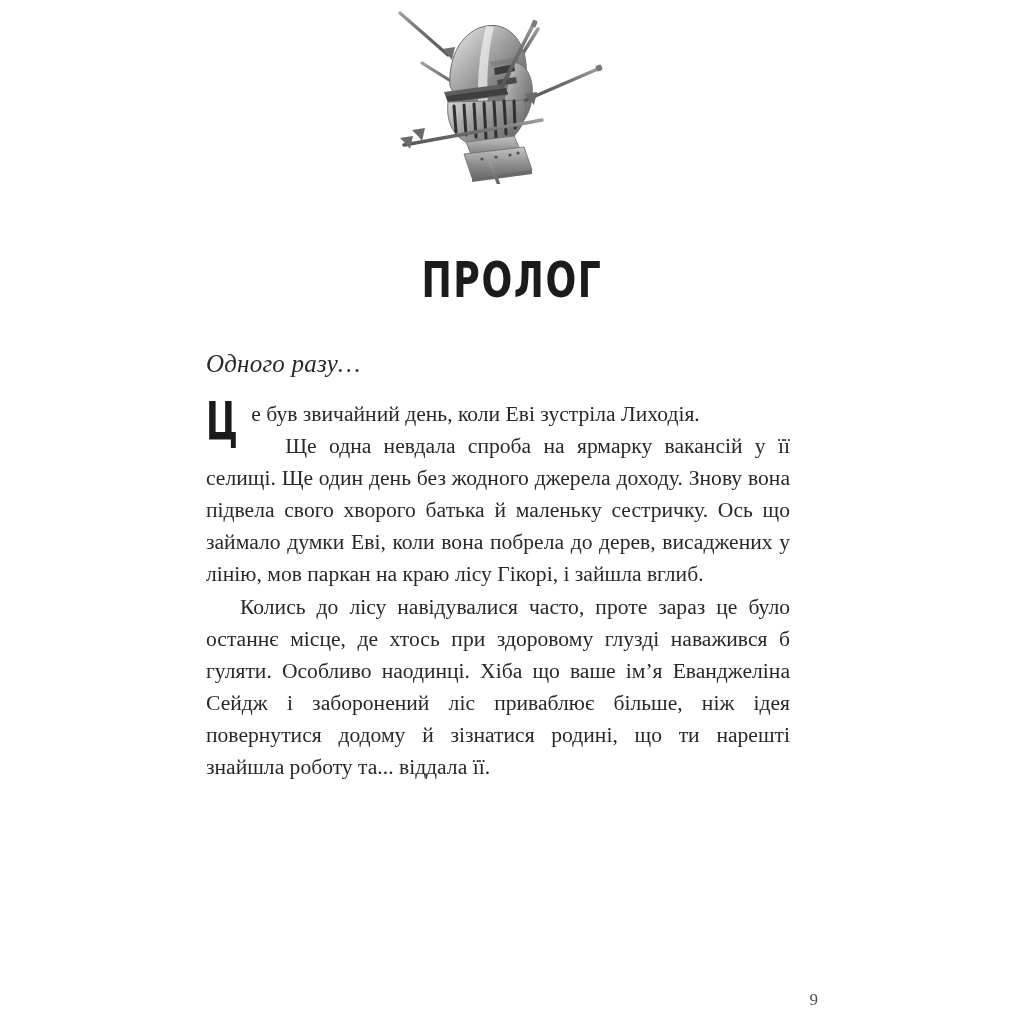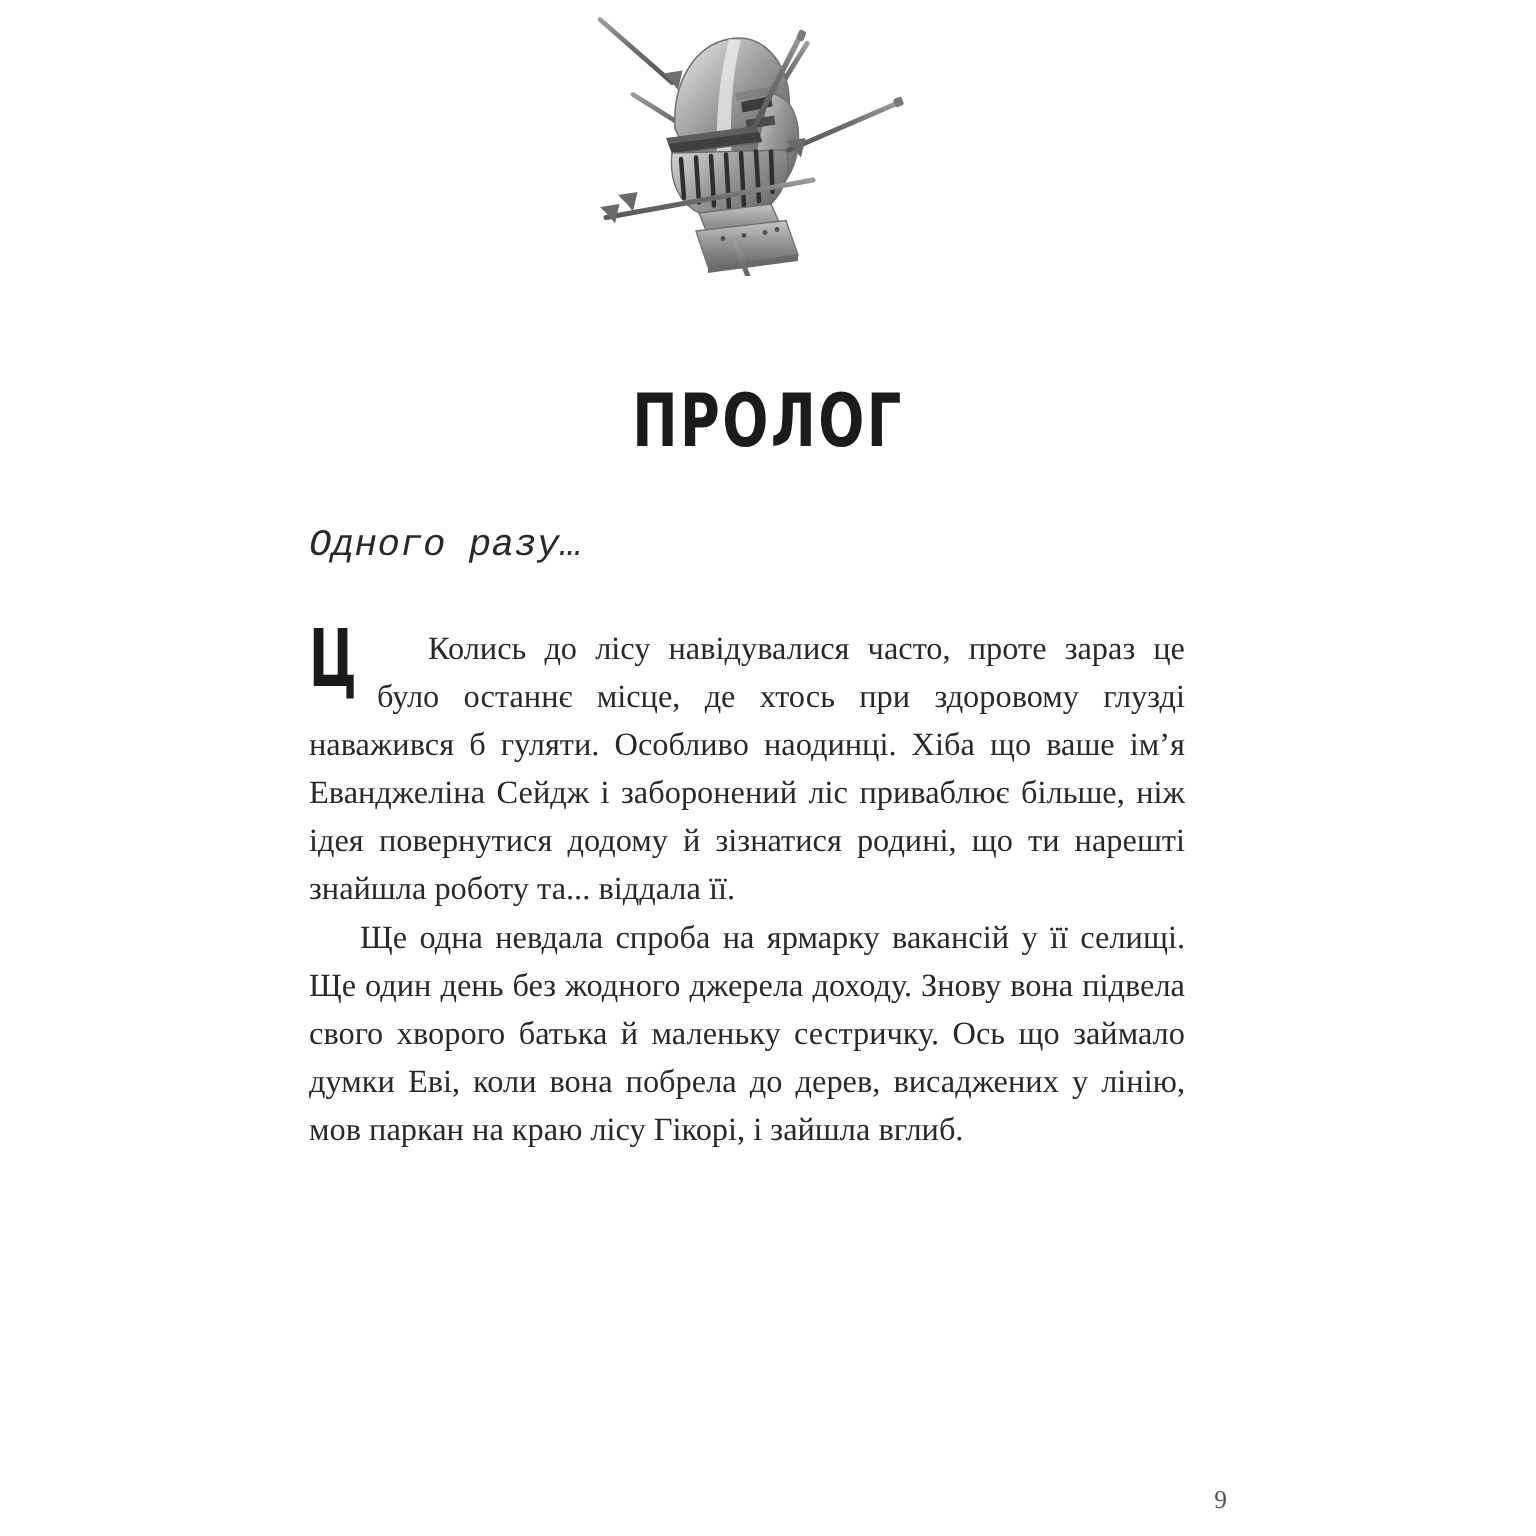--- a/index.html
+++ b/index.html
@@ -54,26 +54,26 @@
 
   
   .textblock {
     position: absolute;
     left: 206px;
     top: 348px;
     width: 584px;
   }
 
   .opening-line {
-    font-family: Liberation Mono, monospace;
+    font-family: Liberation Serif, serif;
     font-style: italic;
     font-size: 25px;
     line-height: 32px;
     color: #2b2829;
-    margin: 0 0 36px 0;
+    margin: 0 0 18px 0;
     letter-spacing: 0.2px;
   }
 
   .body-copy {
     font-size: 21.6px;
     line-height: 32.1px;
     text-align: justify;
     text-justify: inter-word;
     color: #2a2728;
     hyphens: manual;
@@ -222,23 +222,23 @@
   </div>
 
   <h1 class="chapter-title">ПРОЛОГ</h1>
 
   <div class="textblock">
 
     <p class="opening-line">Одного разу…</p>
 
     <div class="body-copy">
 
-      <p class="first"><span class="dropcap">Ц</span></p>
-
+      <p class="first"><span class="dropcap">Ц</span><span>е був звичайний день, коли Еві зустріла Лиходія.</span></p>
+
+      <p>Ще одна невдала спроба на ярмарку вакансій у її селищі. Ще один день без жодного джерела доходу. Знову вона підвела свого хворого батька й маленьку сестричку. Ось що займало думки Еві, коли вона побрела до дерев, висаджених у лінію, мов паркан на краю лісу Гікорі, і зайшла вглиб.</p>
       <p>Колись до лісу навідувалися часто, проте зараз це було останнє місце, де хтось при здоровому глузді наважився б гуляти. Особливо наодинці. Хіба що ваше ім’я Еванджеліна Сейдж і заборонений ліс приваблює більше, ніж ідея повернутися додому й зізнатися родині, що ти нарешті знайшла роботу та... віддала її.</p>
-      <p>Ще одна невдала спроба на ярмарку вакансій у її селищі. Ще один день без жодного джерела доходу. Знову вона підвела свого хворого батька й маленьку сестричку. Ось що займало думки Еві, коли вона побрела до дерев, висаджених у лінію, мов паркан на краю лісу Гікорі, і зайшла вглиб.</p>
 
     </div>
   </div>
 
   <div class="folio">9</div>
 
 </div>
 
 </body></html>

